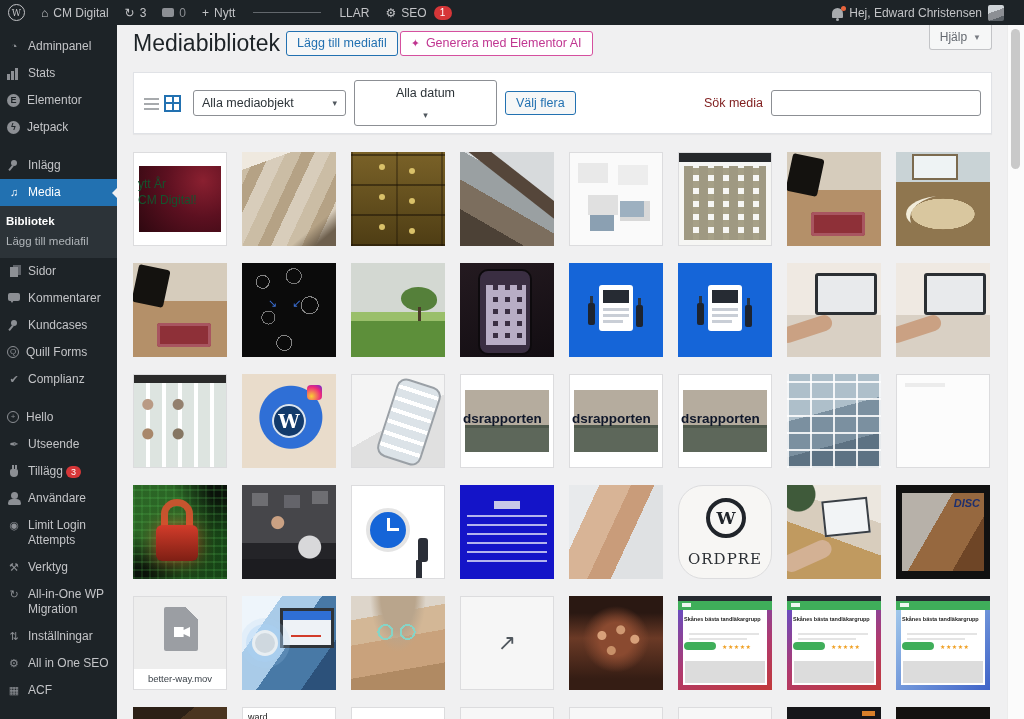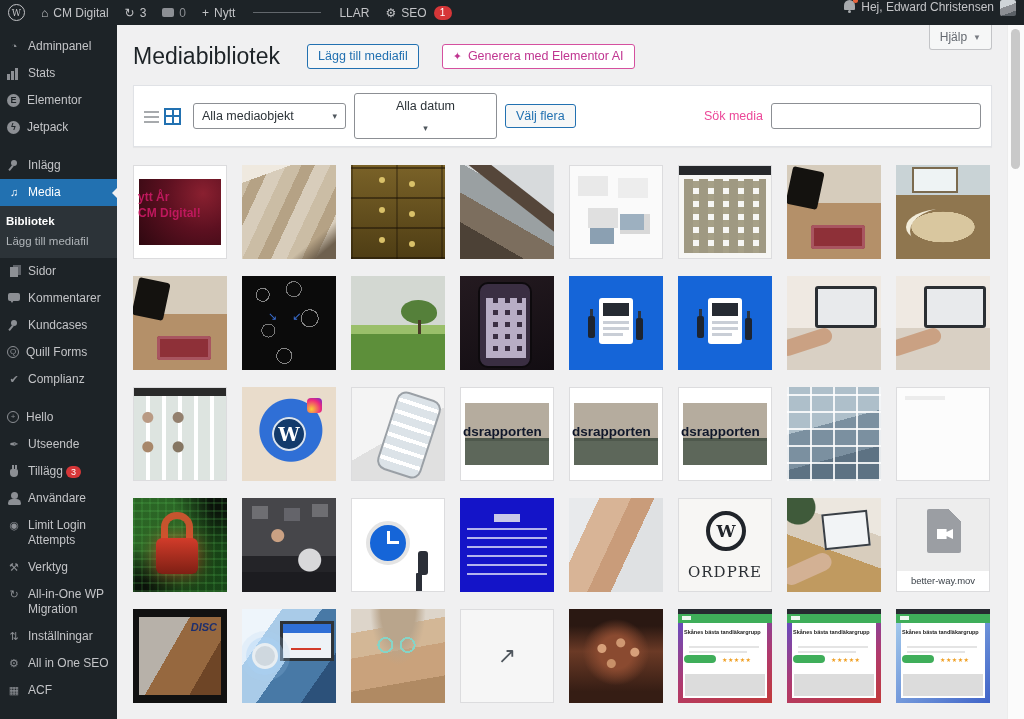--- a/index.html
+++ b/index.html
@@ -14,21 +14,21 @@
     display:flex;align-items:center;justify-content:center;font-family:"DejaVu Serif",serif;
     font-size:9px;color:#c3c4c7;}
   .ab-glyph{font-size:12px;line-height:1;}
   .ab-bubble{width:12px;height:9px;background:#8c8f94;border-radius:2px;position:relative;}
   .ab-bubble::after{content:"";position:absolute;left:2px;bottom:-3px;border:3px solid transparent;
     border-top-color:#8c8f94;border-left-width:2px;border-right-width:2px;}
   .ab-dim{color:#8c8f94;}
   .ab-line{width:68px;height:1px;background:#9aa0a6;opacity:.55;margin:0 10px;}
   .ab-badge{background:#d63638;color:#fff;border-radius:9px;min-width:8px;text-align:center;
     padding:1px 5px;font-size:10px;line-height:12px;margin-left:2px;}
-  .ab-right{margin-left:auto;display:flex;gap:6px;padding-right:8px;height:100%;}
+  .ab-right{margin-left:auto;display:flex;align-items:center;gap:6px;padding-right:20px;height:100%;}
   .ab-bell{width:11px;height:10px;background:#a7aaad;border-radius:6px 6px 1px 1px;position:relative;}
   .ab-bell::after{content:"";position:absolute;left:4px;bottom:-3px;width:3px;height:3px;
     border-radius:50%;background:#a7aaad;}
   .ab-bell-dot{position:absolute;top:-2px;right:-3px;width:5px;height:5px;border-radius:50%;
     background:#e8643c;}
   .ab-avatar{width:16px;height:16px;border-radius:2px;
     background:linear-gradient(160deg,#cfd4d8 0 40%,#8c8f94 40% 75%,#5a6066 75%);}
 
   
   .sidebar{position:absolute;top:25px;left:0;bottom:0;width:117px;background:#1d2327;
@@ -70,21 +70,21 @@
   .icon-plug::after{content:"";position:absolute;top:0;left:4.5px;width:2px;height:4px;background:#8c8f94;box-shadow:3px 0 0 #8c8f94;}
   .icon-user{position:relative;}
   .icon-user::before{content:"";position:absolute;top:0;left:4px;width:7px;height:7px;border-radius:50%;background:#8c8f94;}
   .icon-user::after{content:"";position:absolute;top:7px;left:1px;width:13px;height:6px;border-radius:6px 6px 2px 2px;background:#8c8f94;}
 
   
   .content{position:absolute;top:25px;left:117px;right:16px;bottom:0;padding:0 16px;}
   .help-btn{position:absolute;top:0;right:16px;background:#f6f7f7;border:1px solid #c3c4c7;border-top:none;
     color:#646970;font-size:12px;padding:5px 10px;border-radius:0 0 3px 3px;display:flex;gap:6px;align-items:center;cursor:pointer;}
   .help-caret{font-size:8px;color:#787c82;}
-  .page-header{display:flex;align-items:center;gap:23px;padding-top:18px;}
+  .page-header{display:flex;align-items:center;gap:2px;padding-top:5px;}
   .page-title{font-size:23px;font-weight:400;color:#1d2327;margin:0 4px 0 0;}
   .btn{font-size:12.5px;border-radius:3px;padding:5px 10px;background:#f6f7f7;cursor:pointer;
     display:inline-flex;align-items:center;gap:6px;line-height:1;}
   .btn-blue{border:1px solid #2271b1;color:#2271b1;}
   .btn-ai{border:1px solid #d5509f;color:#c03691;background:#fff;}
   .ai-sparkle{font-size:11px;}
 
   .toolbar{margin-top:15px;background:#fff;border:1px solid #e0e2e6;box-shadow:0 1px 1px rgba(0,0,0,.04);
     display:flex;align-items:center;gap:8px;padding:7px 10px;}
   .view-icons{display:flex;gap:5px;margin-right:4px;}
@@ -92,32 +92,32 @@
     margin-top:1px;cursor:pointer;}
   .icon-grid{width:13px;height:13px;border:2px solid #2271b1;position:relative;cursor:pointer;}
   .icon-grid::before{content:"";position:absolute;left:50%;top:0;bottom:0;width:2px;margin-left:-1px;background:#2271b1;}
   .icon-grid::after{content:"";position:absolute;top:50%;left:0;right:0;height:2px;margin-top:-1px;background:#2271b1;}
   .select{display:flex;align-items:center;justify-content:space-between;gap:10px;border:1px solid #8c8f94;
     border-radius:3px;background:#fff;color:#2c3338;font-size:12.5px;padding:5px 8px;cursor:pointer;}
   .sel-type{width:135px;}
   .sel-date{width:125px;flex-direction:column;}
   .sel-caret{color:#50575e;font-size:9px;}
   .toolbar-spacer{flex:1;}
-  .search-label{font-size:12.5px;color:#ec4899;}
+  .search-label{font-size:12.5px;color:#7f1d1d;}
   .search-input{width:196px;height:24px;border:1px solid #8c8f94;border-radius:3px;background:#fff;
     font-size:13px;padding:0 6px;outline:none;}
 
   
   .grid{display:grid;grid-template-columns:repeat(8,94px);gap:17px 15px;margin-top:18px;}
   .tile{width:94px;height:94px;position:relative;background:#fff;overflow:hidden;cursor:pointer;box-sizing:border-box;}
   .lt{border:1px solid #dcdcde;}
 
   .k-newyear .band{position:absolute;left:5px;right:5px;top:13px;bottom:13px;
     background:radial-gradient(circle at 78% 22%,#8a2030 0%,#5c1020 45%,#2e0810 100%);}
-  .k-newyear .nyt{position:absolute;left:4px;top:24px;color:#be185d;font-weight:bold;font-size:12px;line-height:1.3;white-space:nowrap;}
+  .k-newyear .nyt{position:absolute;left:4px;top:24px;color:#14532d;font-weight:normal;font-size:12px;line-height:1.3;white-space:nowrap;}
 
   .k-boxes{background:linear-gradient(320deg,#6e604e 0 10%,transparent 22%),
     linear-gradient(160deg,#efe9df 0 14%,transparent 14%),
     repeating-linear-gradient(115deg,#cbbda5 0 14px,#b5a285 14px 26px,#d8cdbb 26px 40px),#c4b49a;}
 
   .k-catalog{background:repeating-linear-gradient(0deg,rgba(25,16,4,.5) 0 2px,transparent 2px 30px),
     repeating-linear-gradient(90deg,rgba(25,16,4,.35) 0 2px,transparent 2px 45px),
     linear-gradient(180deg,#7a6228,#4e3d14);}
   .k-catalog::after{content:"";position:absolute;top:12px;left:28px;width:6px;height:6px;border-radius:50%;background:#d9c169;
     box-shadow:30px 4px 0 #d9c169,0 30px 0 #d9c169,30px 34px 0 #d9c169,0 60px 0 #d9c169,30px 64px 0 #d9c169;}
@@ -244,21 +244,21 @@
   .k-clockillus::after{content:"";position:absolute;right:16px;bottom:16px;width:10px;height:24px;border-radius:3px;
     background:#2b2f38;box-shadow:-4px 20px 0 -2px #2b2f38;}
 
   .k-bsod{background:#1414c8;}
   .k-bsod::before{content:"";position:absolute;top:16px;left:34px;width:26px;height:8px;background:#c8c8e8;}
   .k-bsod::after{content:"";position:absolute;top:30px;left:7px;right:7px;bottom:16px;opacity:.85;
     background:repeating-linear-gradient(180deg,rgba(255,255,255,.8) 0 2px,transparent 2px 9px);}
 
   .k-handshake{background:linear-gradient(115deg,#e8eaec 0 22%,#d8b496 22% 45%,#c99c7a 45% 62%,#dfe1e3 62% 100%);}
 
-  .k-wplogo{background:#f7f6f4;}
+  .k-wplogo{background:#f7f6f4;border-radius:25px;}
   .k-wplogo::before{content:"W";position:absolute;top:12px;left:27px;width:40px;height:40px;border-radius:50%;
     border:4px solid #20242a;box-sizing:border-box;display:flex;align-items:center;justify-content:center;
     font-family:"DejaVu Serif",serif;font-size:17px;font-weight:bold;color:#20242a;}
   .k-wplogo .wptxt{position:absolute;bottom:10px;left:0;right:0;text-align:center;
     font-family:"DejaVu Serif",serif;font-size:15px;color:#2a2e33;letter-spacing:1px;white-space:nowrap;}
 
   .k-laptopdesk{background:radial-gradient(circle at 12% 10%,#3f5a3a 0 14%,transparent 15%),
     linear-gradient(200deg,#ece7df 0 30%,#d8cdbd 30% 55%,#c09a60 55% 100%);}
   .k-laptopdesk::before{content:"";position:absolute;top:14px;right:12px;width:46px;height:36px;
     background:#f2f4f6;border:2px solid #3a3f45;transform:rotate(-6deg);box-sizing:border-box;}
@@ -585,26 +585,26 @@
 
     <div class="tile k-padlock"></div>
     <div class="tile k-interview"></div>
     <div class="tile lt k-clockillus"></div>
     <div class="tile k-bsod"></div>
     <div class="tile k-handshake"></div>
     <div class="tile lt k-wplogo">
       <span class="wptxt">ORDPRE</span>
     </div>
     <div class="tile k-laptopdesk"></div>
+    <div class="tile k-disc">
+      <span class="dtxt">DISC</span>
+    </div>
+
     <div class="tile lt k-videofile">
       <span class="caption">better-way.mov</span>
-    </div>
-
-    <div class="tile k-disc">
-      <span class="dtxt">DISC</span>
     </div>
     <div class="tile k-stopwatch"></div>
     <div class="tile k-woman"></div>
     <div class="tile lt k-arrow">
       <span class="aglyph">↗</span>
     </div>
     <div class="tile k-group"></div>
     <div class="tile k-dental">
       <span class="page"></span>
       <span class="nav"></span>

